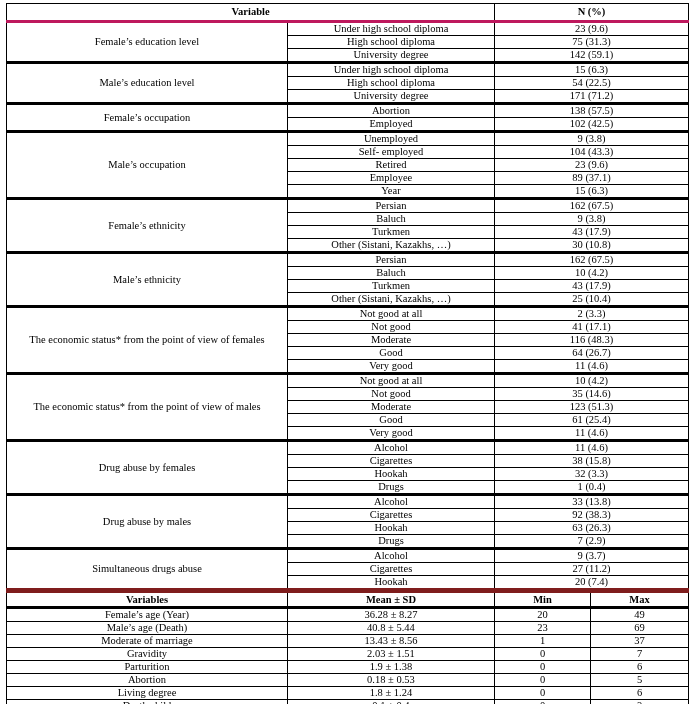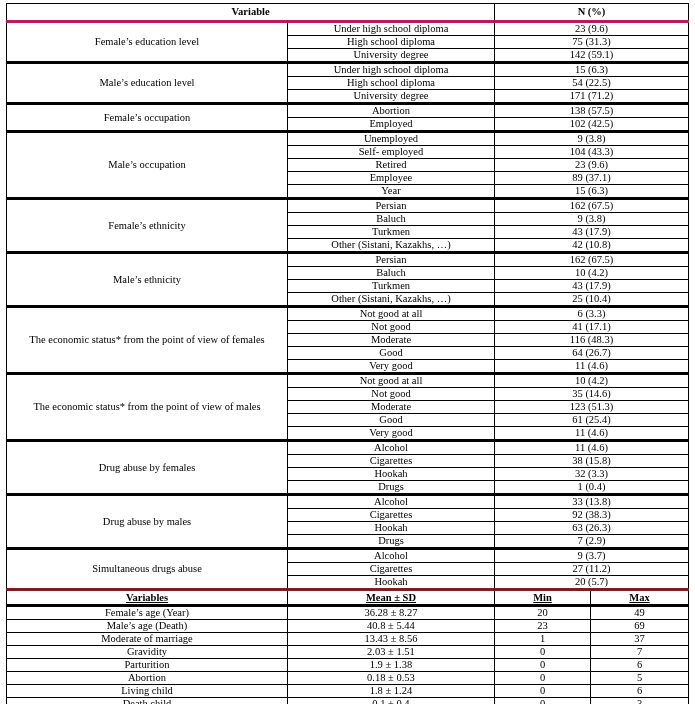--- a/index.html
+++ b/index.html
@@ -14,21 +14,21 @@
   table.main td, table.main th {
     border:1px solid #000;
     padding:0;
     height:12px; line-height:12px;
     text-align:center;
     white-space:nowrap; overflow:hidden;
   }
   table.main th { font-weight:bold; }
   tr.hdr th { height:16px; line-height:16px; border-bottom:3px solid #be185d; }
   tr.grp-start td { border-top:3px solid #000; }
-  tr.sub-hdr th { border-top:3px solid #7f1d1d; border-bottom:3px solid #000; height:13px; line-height:13px;text-decoration:underline; }
+  tr.sub-hdr th { border-top:5px solid #7f1d1d; border-bottom:3px solid #000; height:13px; line-height:13px; }
 </style>
 </head>
 <body>
 
 <table class="main">
   <colgroup>
     <col style="width:281px">
     <col style="width:207px">
     <col style="width:96px">
     <col style="width:98px">
@@ -104,21 +104,21 @@
       <tr>
         <td>Baluch</td>
         <td colspan="2">9 (3.8)</td>
       </tr>
       <tr>
         <td>Turkmen</td>
         <td colspan="2">43 (17.9)</td>
       </tr>
       <tr>
         <td>Other (Sistani, Kazakhs, …)</td>
-        <td colspan="2">42 (10.8)</td>
+        <td colspan="2">30 (10.8)</td>
       </tr>
       <tr class="grp-start">
         <td rowspan="4">Male’s ethnicity</td>
         <td>Persian</td>
         <td colspan="2">162 (67.5)</td>
       </tr>
       <tr>
         <td>Baluch</td>
         <td colspan="2">10 (4.2)</td>
       </tr>
@@ -126,21 +126,21 @@
         <td>Turkmen</td>
         <td colspan="2">43 (17.9)</td>
       </tr>
       <tr>
         <td>Other (Sistani, Kazakhs, …)</td>
         <td colspan="2">25 (10.4)</td>
       </tr>
       <tr class="grp-start">
         <td rowspan="5">The economic status* from the point of view of females</td>
         <td>Not good at all</td>
-        <td colspan="2">6 (3.3)</td>
+        <td colspan="2">2 (3.3)</td>
       </tr>
       <tr>
         <td>Not good</td>
         <td colspan="2">41 (17.1)</td>
       </tr>
       <tr>
         <td>Moderate</td>
         <td colspan="2">116 (48.3)</td>
       </tr>
       <tr>
@@ -210,21 +210,21 @@
         <td rowspan="3">Simultaneous drugs abuse</td>
         <td>Alcohol</td>
         <td colspan="2">9 (3.7)</td>
       </tr>
       <tr>
         <td>Cigarettes</td>
         <td colspan="2">27 (11.2)</td>
       </tr>
       <tr>
         <td>Hookah</td>
-        <td colspan="2">20 (5.7)</td>
+        <td colspan="2">20 (7.4)</td>
       </tr>
     </tbody>
   <tbody id="cont-body">
     <tr class="sub-hdr">
       <th>Variables</th>
       <th>Mean ± SD</th>
       <th>Min</th>
       <th>Max</th>
     </tr>
   <tr>
@@ -257,21 +257,21 @@
         <td>0</td>
         <td>6</td>
       </tr>
       <tr>
         <td>Abortion</td>
         <td>0.18 ± 0.53</td>
         <td>0</td>
         <td>5</td>
       </tr>
       <tr>
-        <td>Living child</td>
+        <td>Living degree</td>
         <td>1.8 ± 1.24</td>
         <td>0</td>
         <td>6</td>
       </tr>
       <tr>
         <td>Death child</td>
         <td>0.1 ± 0.4</td>
         <td>0</td>
         <td>3</td>
       </tr>

